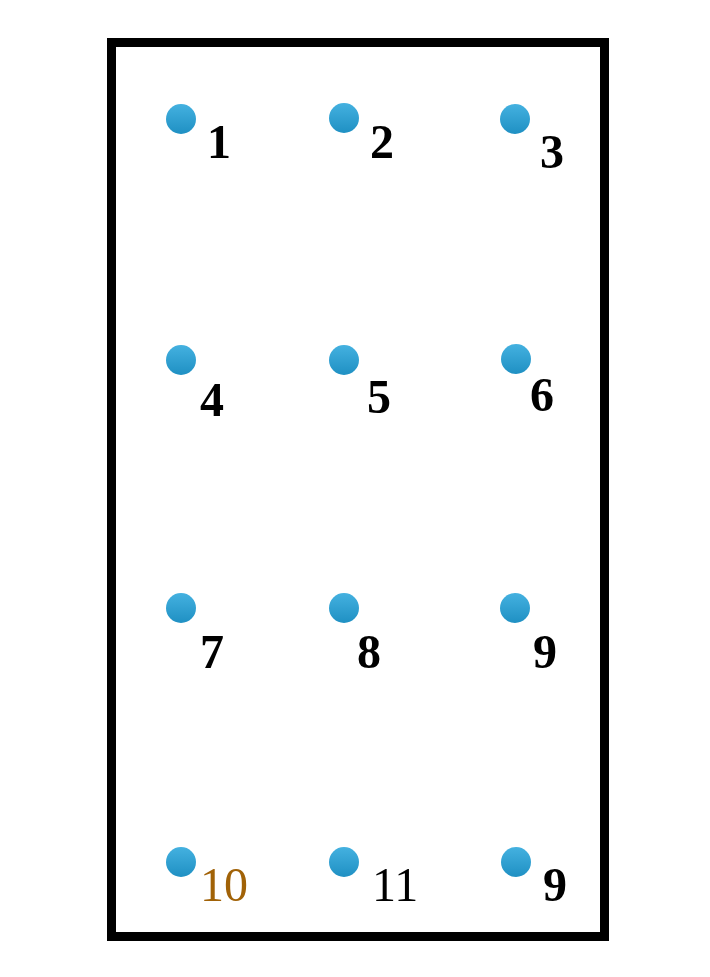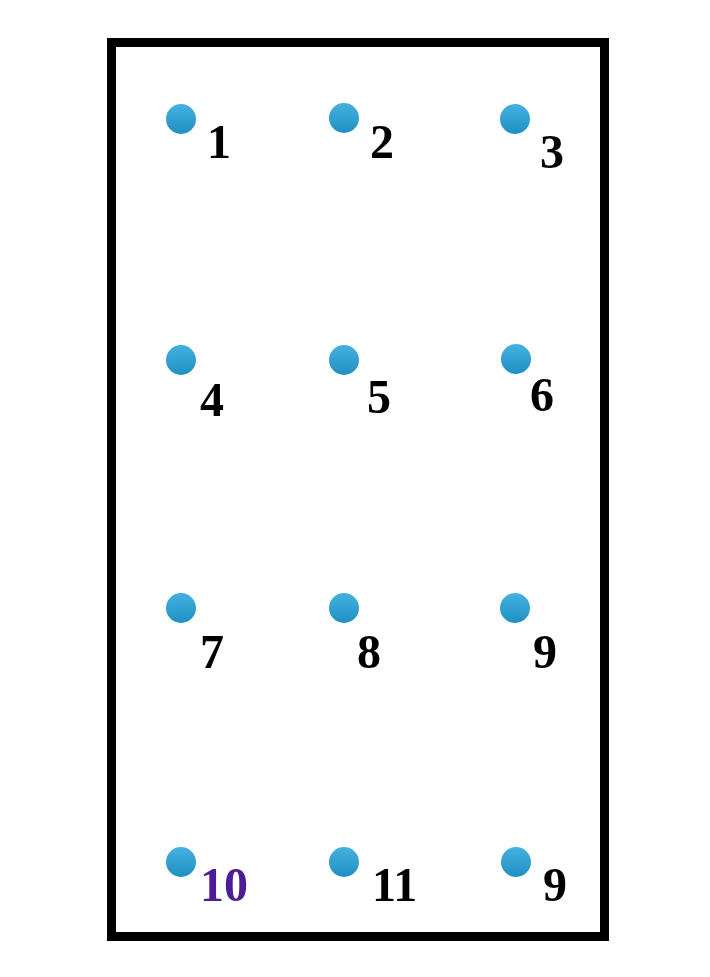--- a/index.html
+++ b/index.html
@@ -50,19 +50,19 @@
       <div class="plabel" style="left: 367px; top: 373px; font-size: 48px; font-weight: bold; color: rgb(0, 0, 0);">5</div>
       <div class="dot" style="left: 501px; top: 344px; width: 30px; height: 30px; background: linear-gradient(rgb(68, 177, 224), rgb(31, 144, 195));"></div>
       <div class="plabel" style="left: 530px; top: 371px; font-size: 48px; font-weight: bold; color: rgb(0, 0, 0);">6</div>
       <div class="dot" style="left: 166px; top: 593px; width: 30px; height: 30px; background: linear-gradient(rgb(68, 177, 224), rgb(31, 144, 195));"></div>
       <div class="plabel" style="left: 200px; top: 628px; font-size: 48px; font-weight: bold; color: rgb(0, 0, 0);">7</div>
       <div class="dot" style="left: 329px; top: 593px; width: 30px; height: 30px; background: linear-gradient(rgb(68, 177, 224), rgb(31, 144, 195));"></div>
       <div class="plabel" style="left: 357px; top: 628px; font-size: 48px; font-weight: bold; color: rgb(0, 0, 0);">8</div>
       <div class="dot" style="left: 500px; top: 593px; width: 30px; height: 30px; background: linear-gradient(rgb(68, 177, 224), rgb(31, 144, 195));"></div>
       <div class="plabel" style="left: 533px; top: 628px; font-size: 48px; font-weight: bold; color: rgb(0, 0, 0);">9</div>
       <div class="dot" style="left: 166px; top: 847px; width: 30px; height: 30px; background: linear-gradient(rgb(68, 177, 224), rgb(31, 144, 195));"></div>
-      <div class="plabel" style="left: 200px; top: 861px; font-size: 48px; font-weight: bold; color: #4c1d95;">10</div>
+      <div class="plabel" style="left: 200px; top: 861px; font-size: 48px; font-weight: normal; color: #a16207;">10</div>
       <div class="dot" style="left: 329px; top: 847px; width: 30px; height: 30px; background: linear-gradient(rgb(68, 177, 224), rgb(31, 144, 195));"></div>
-      <div class="plabel" style="left: 372px; top: 861px; font-size: 48px; font-weight: bold; color: rgb(0, 0, 0);">11</div>
+      <div class="plabel" style="left: 372px; top: 861px; font-size: 48px; font-weight: normal; color: rgb(0, 0, 0);">11</div>
       <div class="dot" style="left: 501px; top: 847px; width: 30px; height: 30px; background: linear-gradient(rgb(68, 177, 224), rgb(31, 144, 195));"></div>
       <div class="plabel" style="left: 543px; top: 861px; font-size: 48px; font-weight: bold; color: rgb(0, 0, 0);">9</div>
     </div>
 </div>
 
 </body></html>

